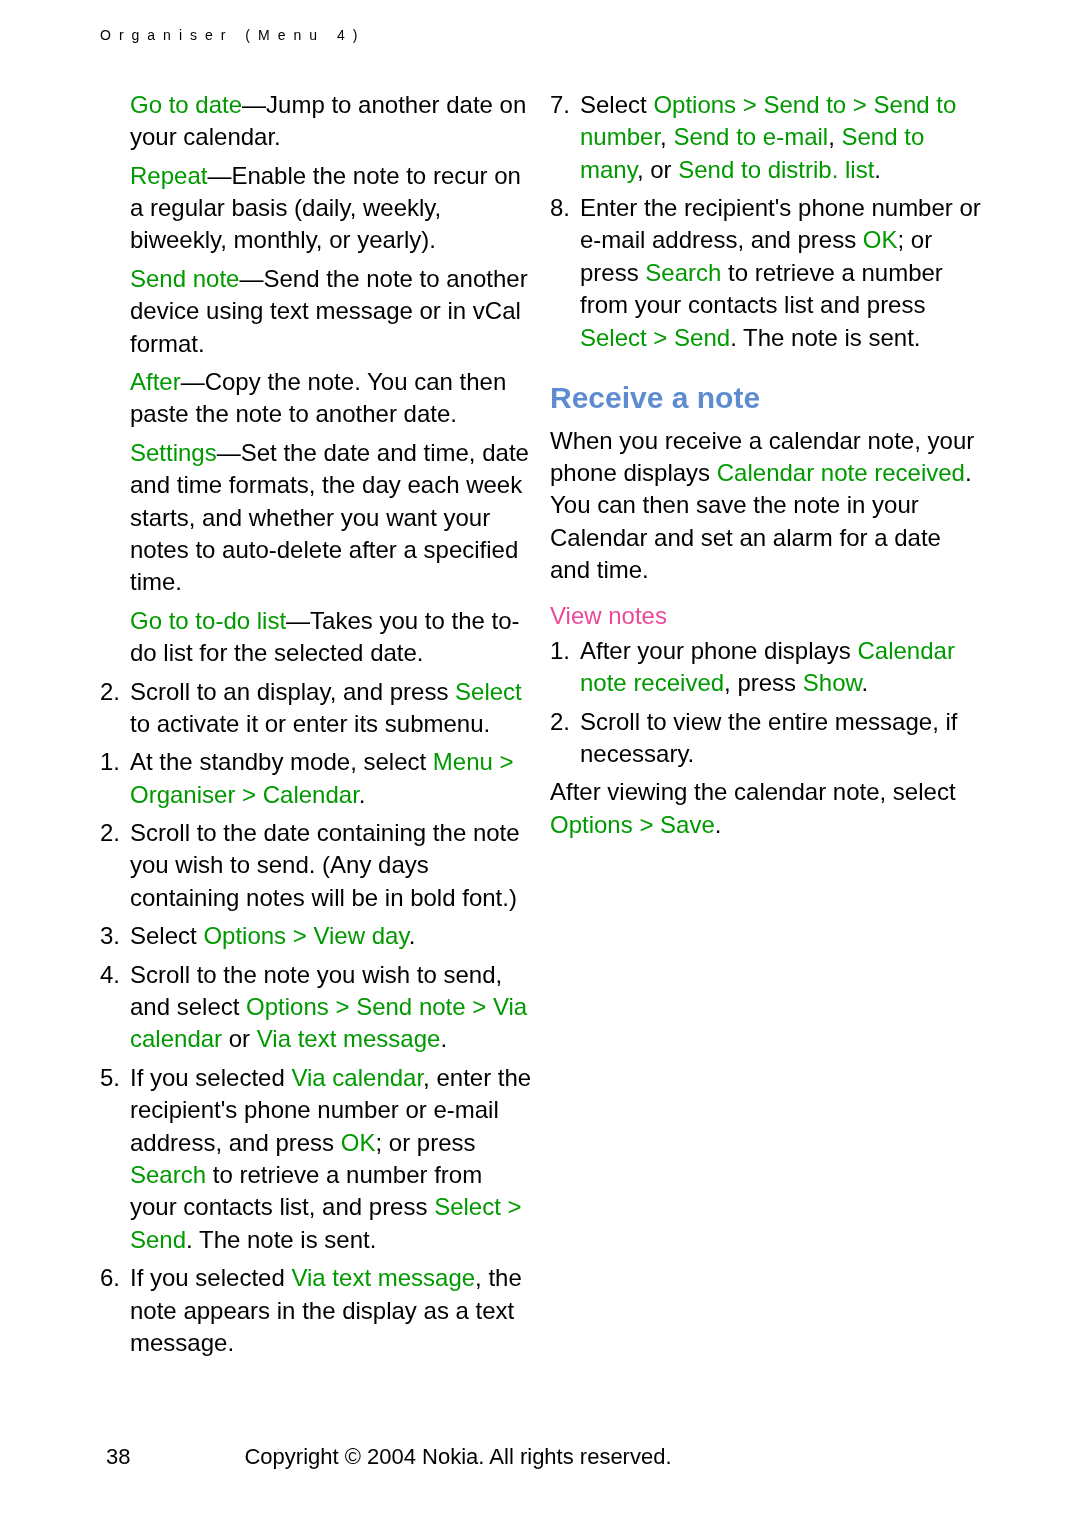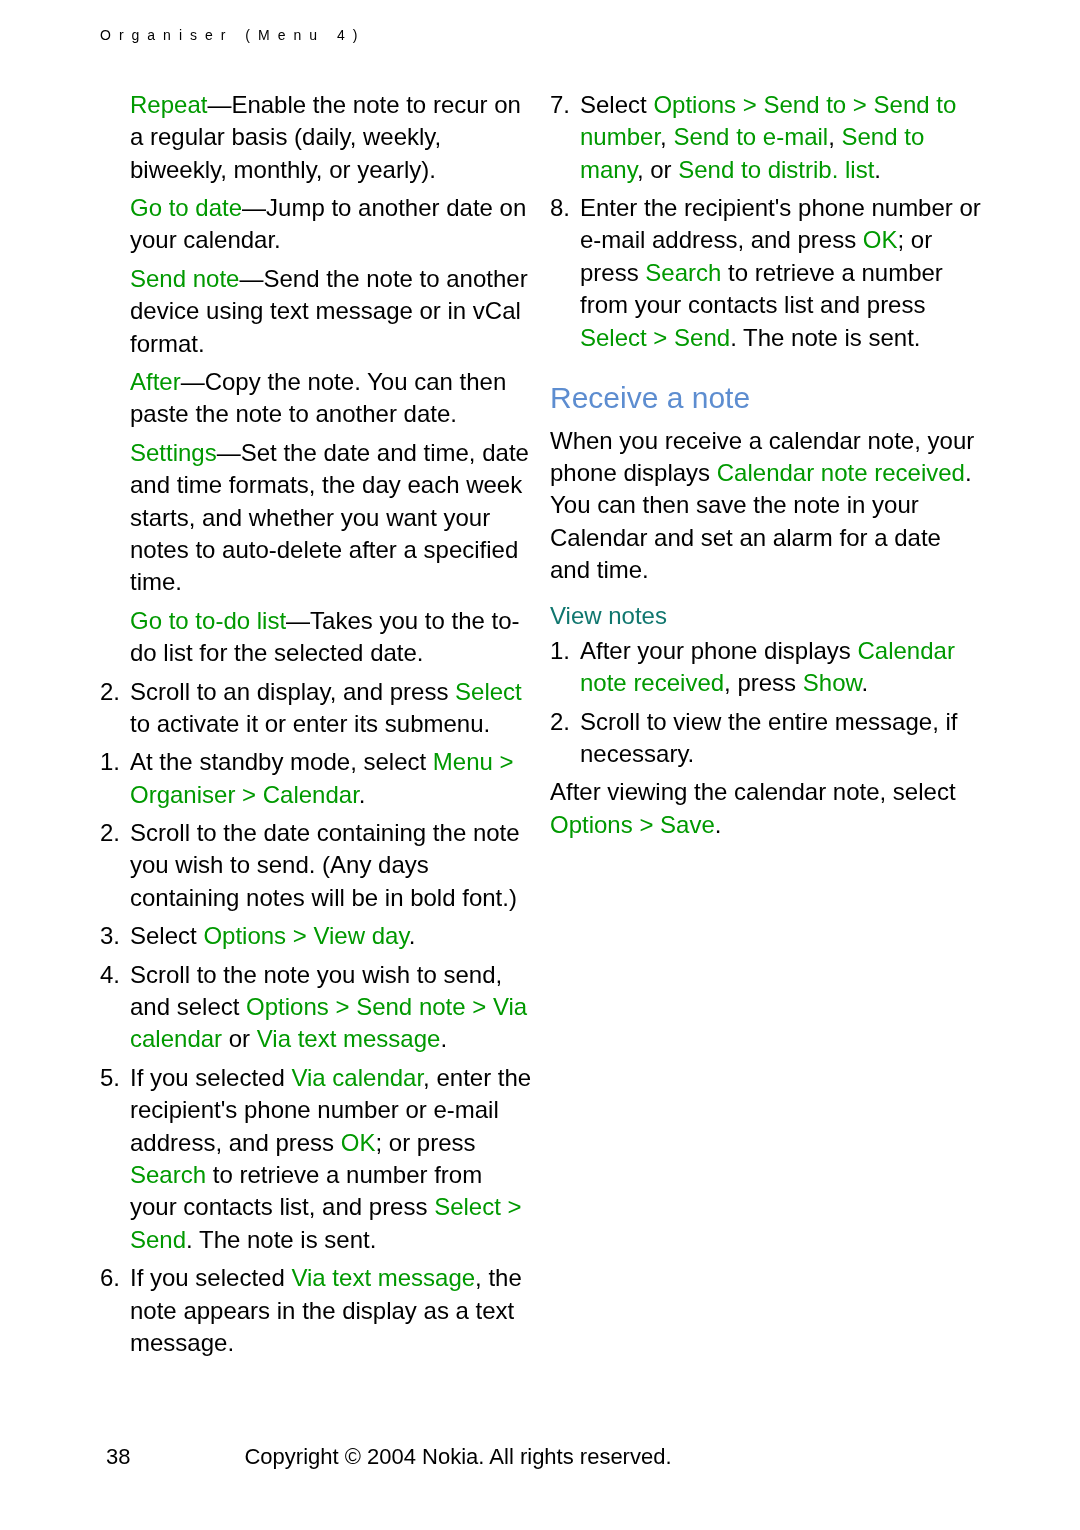--- a/index.html
+++ b/index.html
@@ -37,25 +37,25 @@
   }
   .block { break-inside: avoid; margin-bottom: 6px; }
   .indent { padding-left: 30px; }
   .num-item { display:flex; break-inside: avoid; margin-bottom:6px; }
   .num-item .n { width:30px; flex:0 0 30px; }
   .num-item .t { flex:1; }
   .g { color: #009900; }
   .h1 {
     color: #5d8dd0;
     font-size: 30px;
-    font-weight: 400;
+    font-weight: 700;
     margin: 24px 0 6px 0;
   }
   .h2 {
-    color: #0f766e;
+    color: #ec4899;
     font-size: 24px;
     font-weight: 400;
     margin: 14px 0 2px 0;
   }
   .footer {
     position: absolute;
     bottom: 58px;
     left: 0;
     width: 916px;
     text-align: center;
@@ -70,24 +70,24 @@
 </style>
 </head>
 <body>
 
 <div class="page">
   <div class="header-crumb">Organiser (Menu 4)</div>
 
   <div class="columns">
 
     <div class="block indent">
-      <span class="g">Repeat</span><span>—Enable the note to recur on a regular basis (daily, weekly, biweekly, monthly, or yearly).</span>
+      <span class="g">Go to date</span><span>—Jump to another date on your calendar.</span>
     </div>
     <div class="block indent">
-      <span class="g">Go to date</span><span>—Jump to another date on your calendar.</span>
+      <span class="g">Repeat</span><span>—Enable the note to recur on a regular basis (daily, weekly, biweekly, monthly, or yearly).</span>
     </div>
     <div class="block indent">
       <span class="g">Send note</span><span>—Send the note to another device using text message or in vCal format.</span>
     </div>
     <div class="block indent">
       <span class="g">After</span><span>—Copy the note. You can then paste the note to another date.</span>
     </div>
     <div class="block indent">
       <span class="g">Settings</span><span>—Set the date and time, date and time formats, the day each week starts, and whether you want your notes to auto-delete after a specified time.</span>
     </div>

